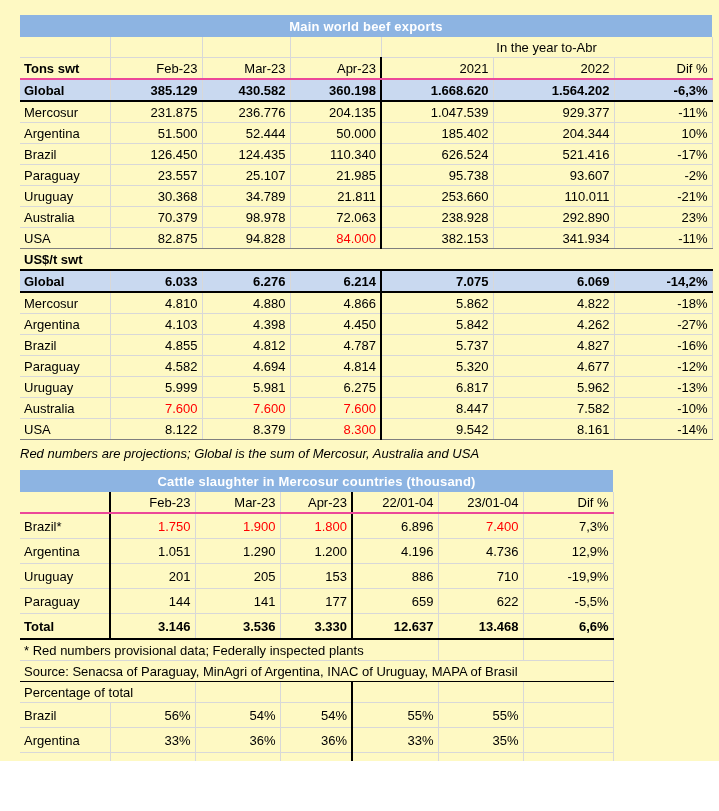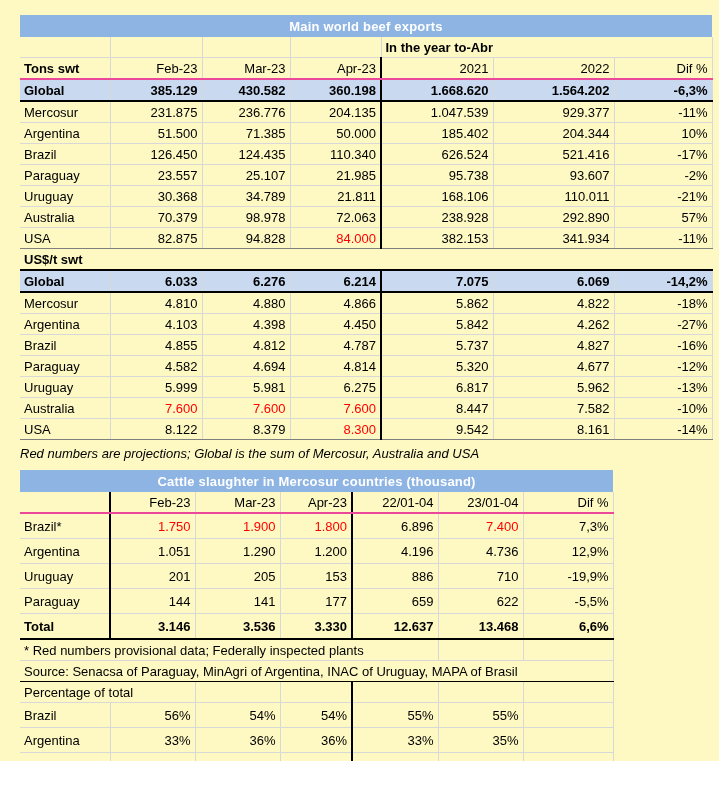--- a/index.html
+++ b/index.html
@@ -10,21 +10,21 @@
   .t1 { position:absolute; left:20px; top:15px; width:692px; }
   .t2 { position:absolute; left:20px; top:470px; width:593px; }
 
   td { height:20px; padding:0 4px; white-space:nowrap; overflow:hidden;
        border-right:1px solid #d8d8d8; border-bottom:1px solid #d8d8d8; }
   .t2 td { height:20px; }
   #t2-data td, #t2-pct td { height:24px; }
 
   td.title { background:#8db4e2; color:#ffffff; font-weight:bold; text-align:center;
              height:22px; border:none; font-size:13px; letter-spacing:.2px; }
-  td.span-head { text-align:left;font-weight:bold; }
+  td.span-head { text-align:center; }
   td.num { text-align:right; }
   td.label { text-align:left; }
   .bold { font-weight:bold; }
   .red { color:#ff0000;margin-top:36px; }
 
   tr.head-row td { border-bottom:2px solid #ec4899; }
   tr.highlight td { background:#c9d9f0; font-weight:bold;
                     border-top:2px solid #000; border-bottom:2px solid #000; }
   tr.sep-above td { border-top:1.5px solid #000; }
   td.thick-right { border-right:2px solid #000; }
@@ -89,21 +89,21 @@
           <td class="num">231.875</td>
           <td class="num">236.776</td>
           <td class="num thick-right">204.135</td>
           <td class="num">1.047.539</td>
           <td class="num">929.377</td>
           <td class="num">-11%</td>
         </tr>
         <tr>
           <td class="label">Argentina</td>
           <td class="num">51.500</td>
-          <td class="num">71.385</td>
+          <td class="num">52.444</td>
           <td class="num thick-right">50.000</td>
           <td class="num">185.402</td>
           <td class="num">204.344</td>
           <td class="num">10%</td>
         </tr>
         <tr>
           <td class="label">Brazil</td>
           <td class="num">126.450</td>
           <td class="num">124.435</td>
           <td class="num thick-right">110.340</td>
@@ -118,32 +118,32 @@
           <td class="num thick-right">21.985</td>
           <td class="num">95.738</td>
           <td class="num">93.607</td>
           <td class="num">-2%</td>
         </tr>
         <tr>
           <td class="label">Uruguay</td>
           <td class="num">30.368</td>
           <td class="num">34.789</td>
           <td class="num thick-right">21.811</td>
-          <td class="num">168.106</td>
+          <td class="num">253.660</td>
           <td class="num">110.011</td>
           <td class="num">-21%</td>
         </tr>
         <tr class="sep-above">
           <td class="label">Australia</td>
           <td class="num">70.379</td>
           <td class="num">98.978</td>
           <td class="num thick-right">72.063</td>
           <td class="num">238.928</td>
           <td class="num">292.890</td>
-          <td class="num">57%</td>
+          <td class="num">23%</td>
         </tr>
         <tr>
           <td class="label">USA</td>
           <td class="num">82.875</td>
           <td class="num">94.828</td>
           <td class="num thick-right red">84.000</td>
           <td class="num">382.153</td>
           <td class="num">341.934</td>
           <td class="num">-11%</td>
         </tr>

